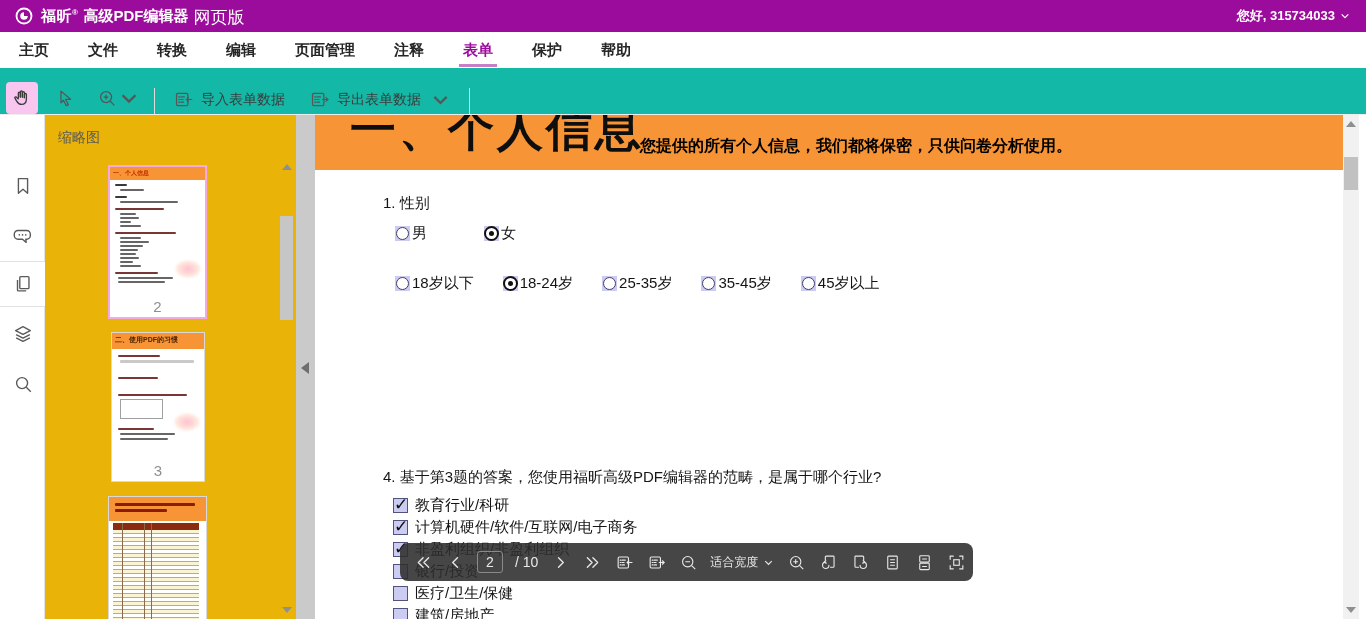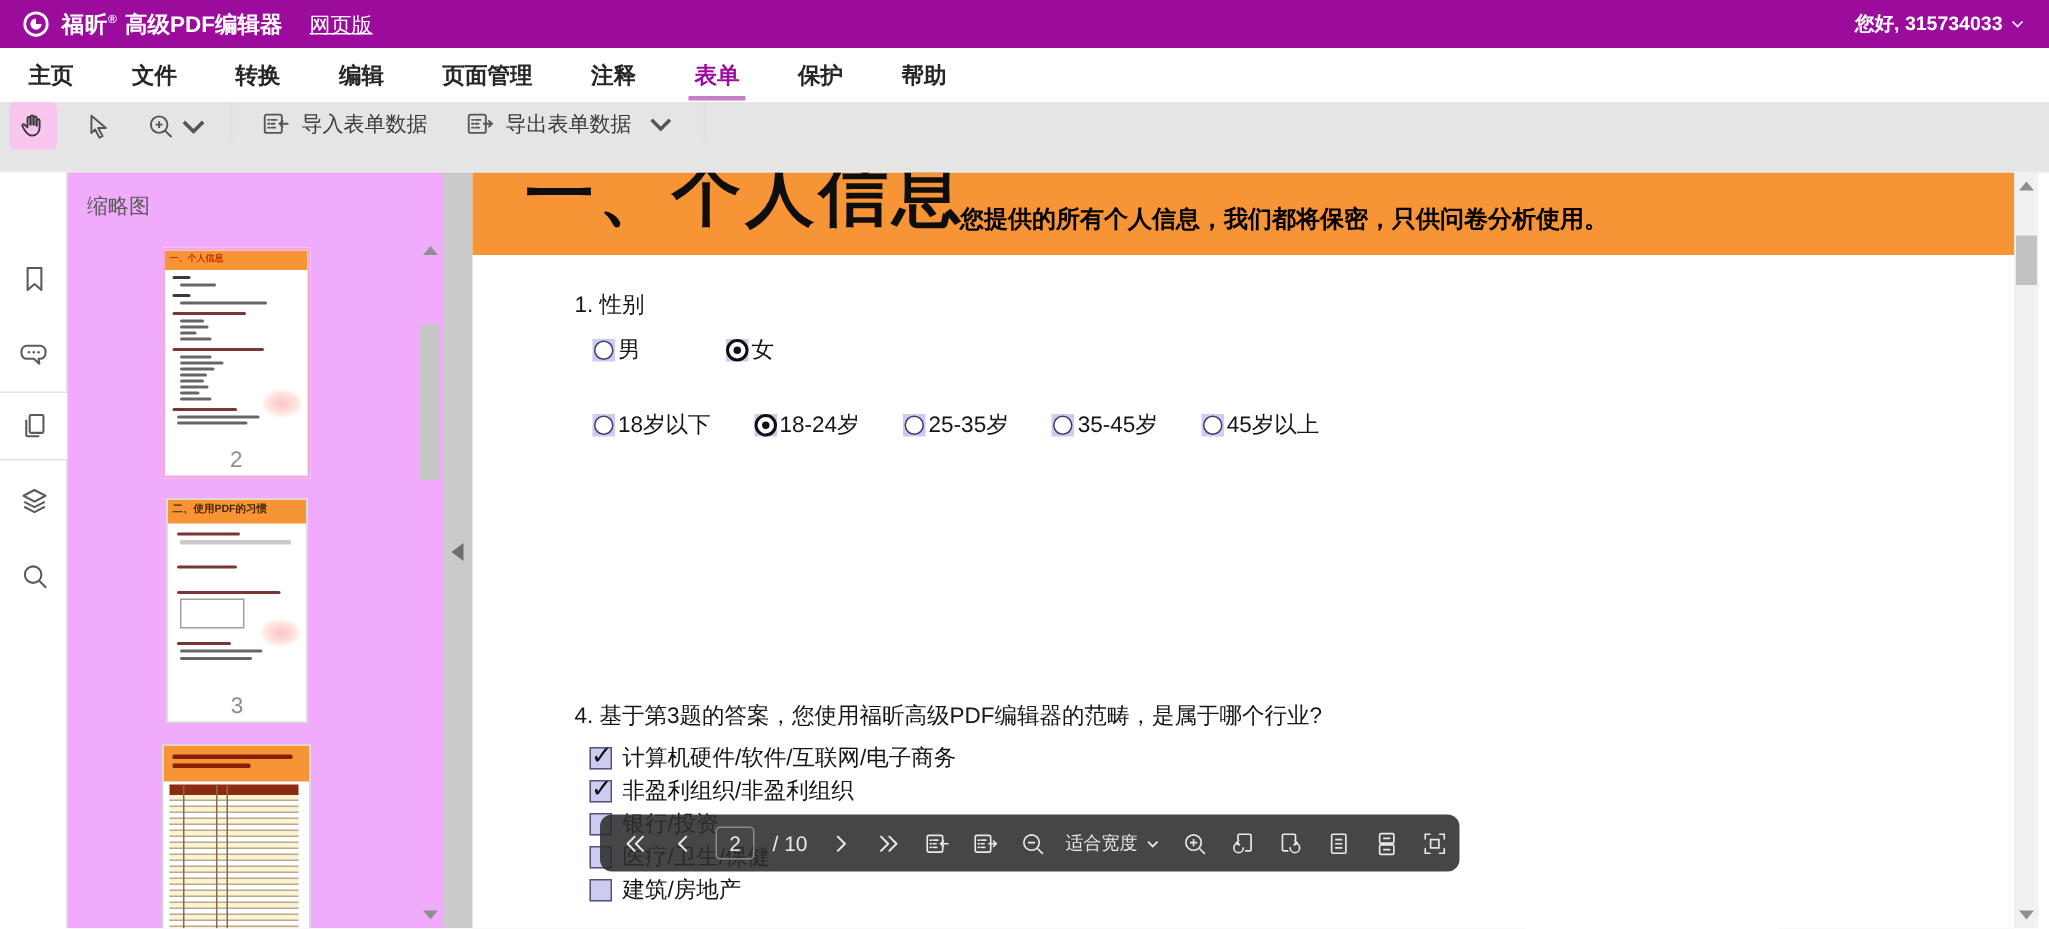--- a/index.html
+++ b/index.html
@@ -11,42 +11,42 @@
   
   .titlebar {
     position:absolute; top:0; left:0; width:1366px; height:32px;
     background:var(--purple,#9C0C9C); color:#fff;
     display:flex; align-items:center; padding:0 16px 0 14px;
   }
   .logo { width:20px; height:20px; margin-right:7px; flex:0 0 auto; }
   .brand { font-size:15px; font-weight:700; letter-spacing:.5px; }
   .brand sup { font-size:8px; }
   .product { font-size:15px; font-weight:700; margin-left:5px; }
-  .edition { font-size:14px; margin-left:18px; margin-top:2px;text-decoration:underline; }
+  .edition { font-size:17px; margin-left:5px; margin-top:2px; }
   .titlebar .spacer { flex:1; }
   .account { display:flex; align-items:center; gap:5px; font-size:13px; font-weight:700; cursor:default; }
   .account svg { width:10px; height:10px; }
   
   .menubar {
     position:absolute; top:32px; left:0; width:1366px; height:36px; background:#fff;
     display:flex; align-items:stretch; padding-left:19px; gap:39px;
   }
   .menu-item {
     position:relative; display:flex; align-items:center;
     font-size:15px; font-weight:700; color:#262626; cursor:pointer;
   }
   .menu-item.active { color:var(--purple,#9C0C9C); }
   .menu-item.active::after {
     content:""; position:absolute; left:-4px; right:-4px; bottom:1px; height:3px;
     background:var(--underline,#C77EC7);
   }
   
   .toolbar {
-    position:absolute; top:68px; left:0; width:1366px; height:47px; background:#e5e5e5;
-    border-bottom:1px solid #ECECEC; display:flex; align-items:flex-start; padding-left:6px;
+    position:absolute; top:68px; left:0; width:1366px; height:47px; background:#14b8a6;
+    border-bottom:1px solid #ECECEC; display:flex; align-items:flex-end; padding-left:6px;
     color:#565656;
   }
   .tool-btn {
     width:32px; height:32px; border:0; background:transparent; border-radius:4px;
     display:flex; align-items:center; justify-content:center; cursor:pointer; color:#565656;
   }
   .tool-btn.active { background:var(--pink,#F8C6EF); }
   .tool-btn svg { width:22px; height:22px; }
   .tool-gap { width:12px; }
   .chev { width:12px; height:12px; color:#565656; }
@@ -68,21 +68,21 @@
   .rail-item {
     position:absolute; left:0; width:45px; height:46px; border:0; background:transparent;
     display:flex; align-items:center; justify-content:center; cursor:pointer; color:#5A5A5A;
   }
   .rail-item svg { width:22px; height:22px; }
   .rail-item.active {
     width:46px; background:#fff; border-top:1px solid #E2E2E2; border-bottom:1px solid #E2E2E2;
   }
   
   .thumb-panel {
-    position:absolute; top:0; left:45px; width:251px; height:504px; background:#f0abfc; overflow:hidden;
+    position:absolute; top:0; left:45px; width:251px; height:504px; background:#eab308; overflow:hidden;
   }
   .panel-title { position:absolute; top:14px; left:13px; font-size:14px; color:#595959; }
   .thumb {
     position:absolute; background:#fff; border:1px solid #D9D9D9; cursor:pointer; overflow:hidden;
   }
   .thumb.selected { border:2px solid var(--thumbsel,#F5A9E1); }
   .thumb.t2 { left:63px; top:50px;  width:99px; height:154px; }
   .thumb.t3 { left:66px; top:217px; width:94px; height:150px; }
   .thumb.t4 { left:63px; top:381px; width:99px; height:150px; }
   .thumb-head { background:var(--orange,#F79435); overflow:hidden; padding:1px 3px; }
@@ -430,20 +430,24 @@
                   <span class="radio"></span>
                   <span class="opt-text">45岁以上</span>
                 </div>
               </div>
             </div>
             <div class="question q4">
               <div class="q-label">4. 基于第3题的答案，您使用福昕高级PDF编辑器的范畴，是属于哪个行业?</div>
               <div class="opts stacked">
                 <div class="opt">
                   <span class="checkbox checked"></span>
+                  <span class="opt-text">教育行业/科研</span>
+                </div>
+                <div class="opt">
+                  <span class="checkbox checked"></span>
                   <span class="opt-text">计算机硬件/软件/互联网/电子商务</span>
                 </div>
                 <div class="opt">
                   <span class="checkbox checked"></span>
                   <span class="opt-text">非盈利组织/非盈利组织</span>
                 </div>
                 <div class="opt">
                   <span class="checkbox"></span>
                   <span class="opt-text">银行/投资</span>
                 </div>

